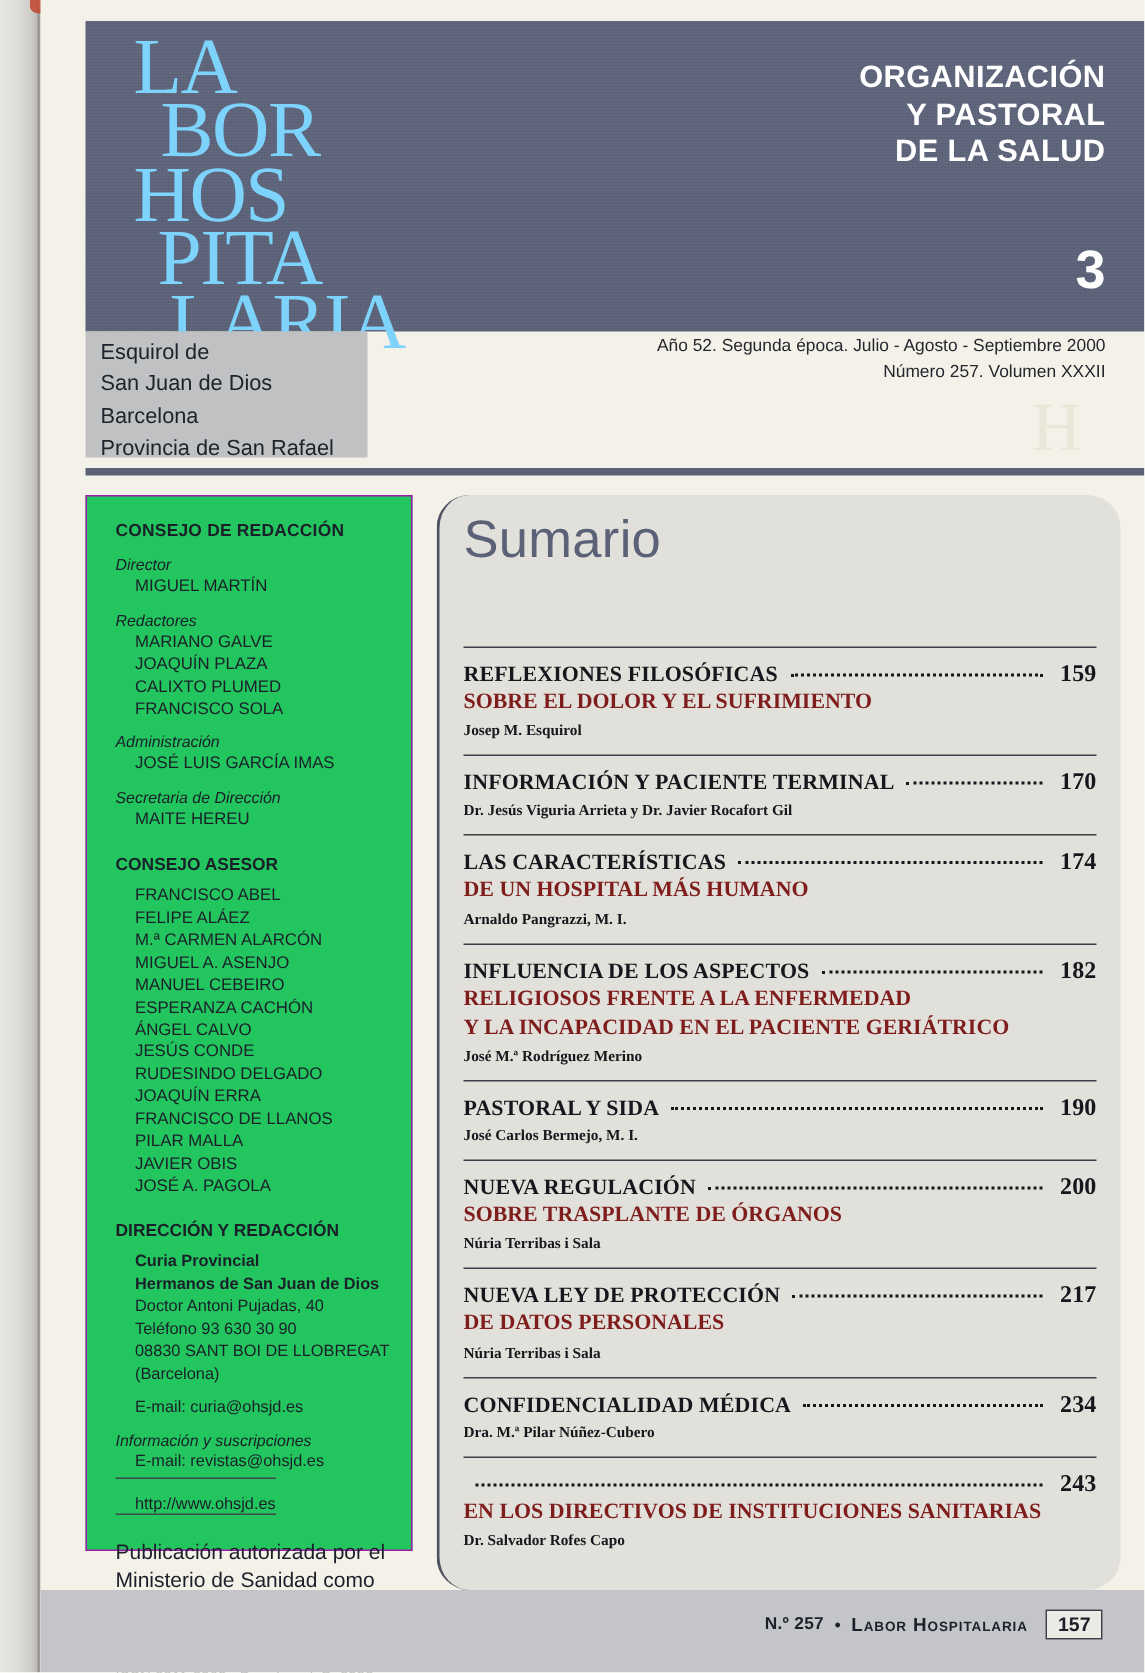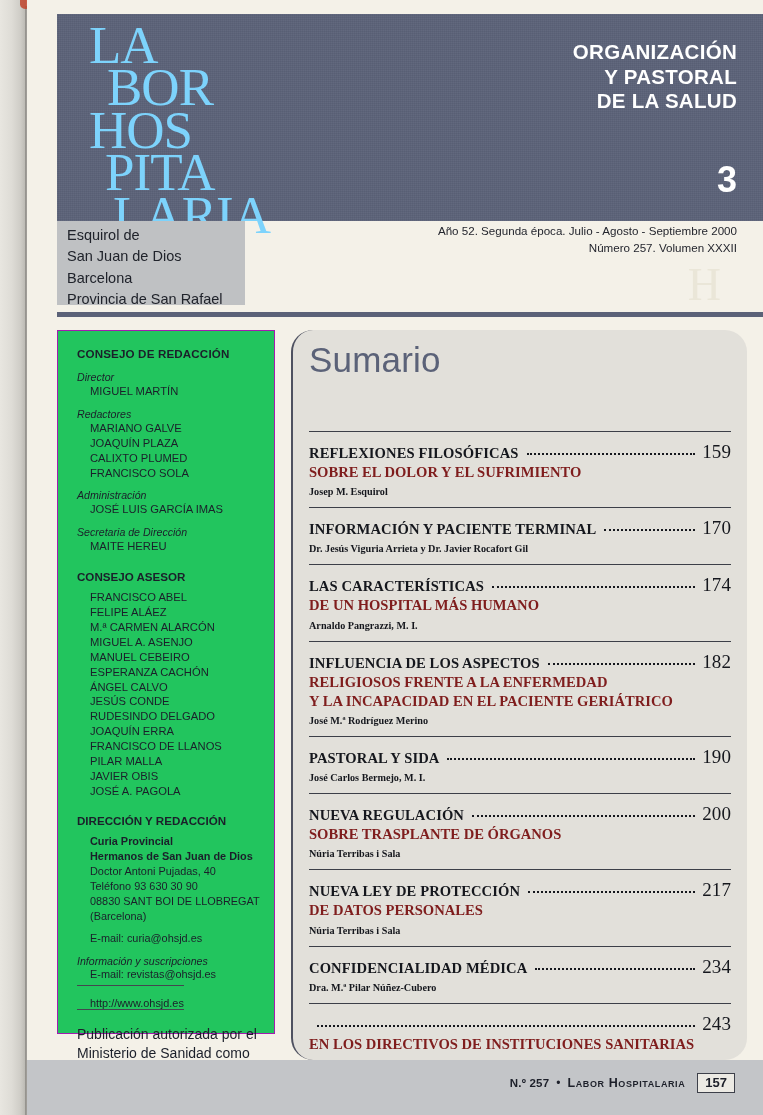--- a/index.html
+++ b/index.html
@@ -259,22 +259,22 @@
   .toc-row .leader {
     flex: 1;
     margin: 0 6px 0 8px;
     position: relative;
     top: -3px;
     border-bottom: 2px dotted #15171d;
     min-width: 10px;
   }
   .toc-row .pg {
     font-family: "Liberation Serif", serif;
-    font-weight: 400;
-    font-size: 19px;
+    font-weight: 700;
+    font-size: 16px;
     width: 30px;
     text-align: right;
   }
   .toc-line2 {
     font-family: "Liberation Serif", serif;
     font-weight: bold;
     font-size: 14.6px;
     color: #7f1d1d;
     line-height: 1.32;
   }

